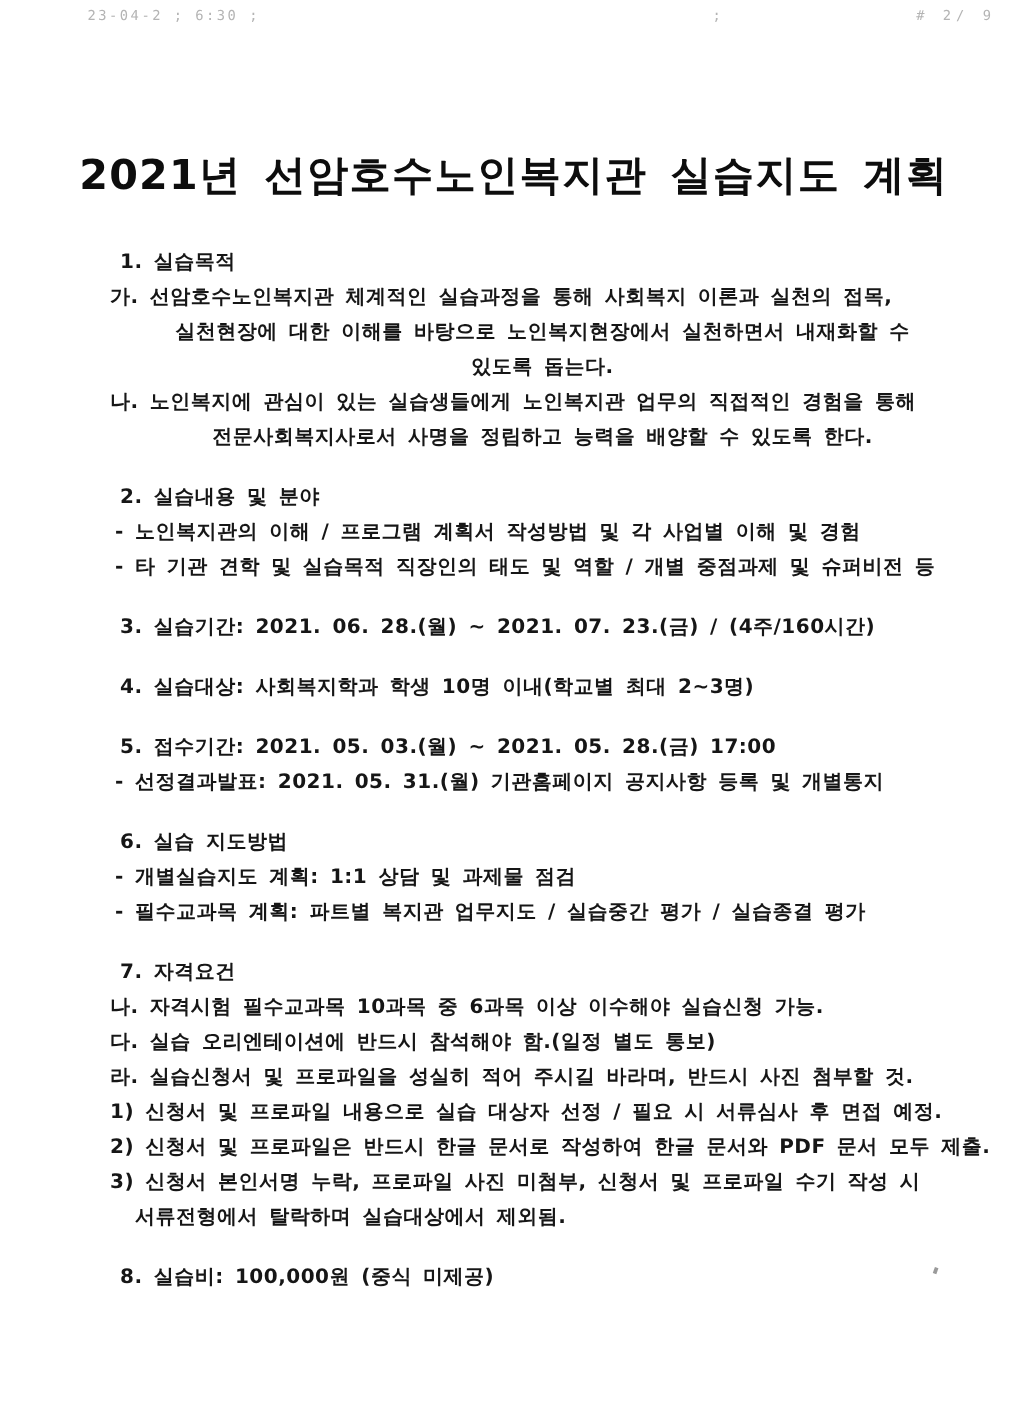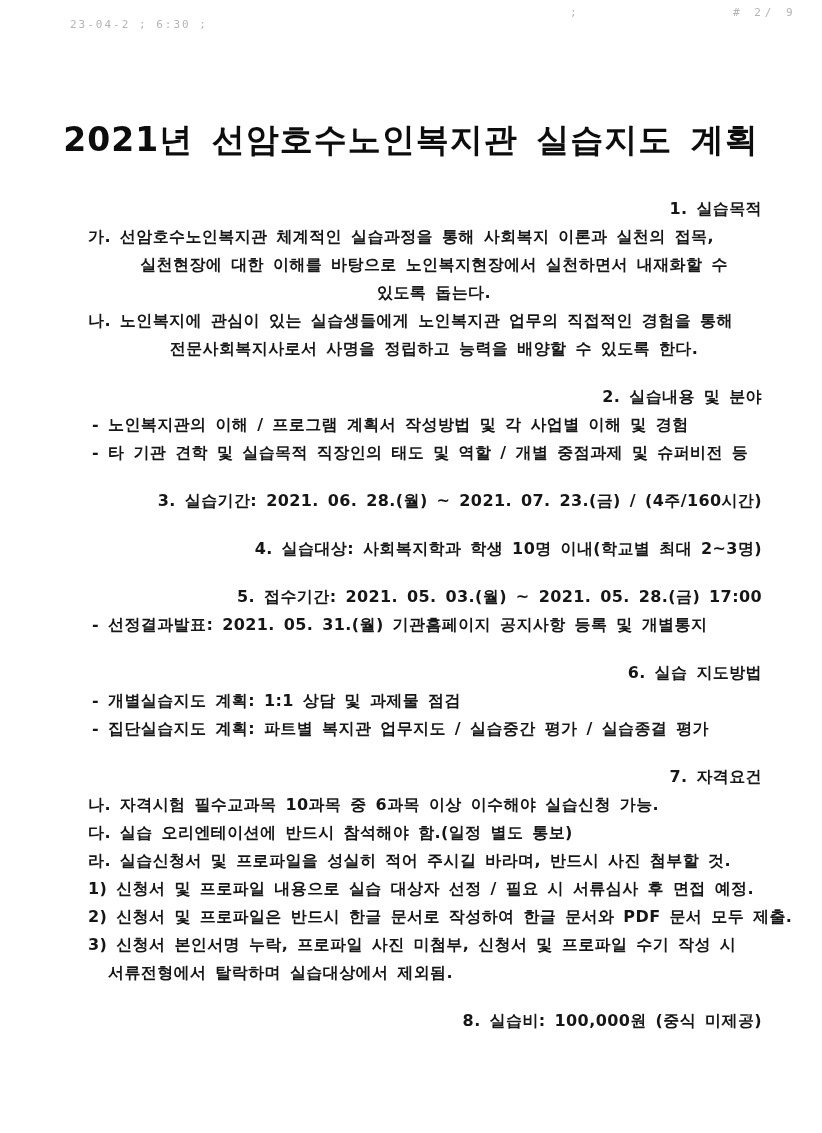--- a/index.html
+++ b/index.html
@@ -22,21 +22,21 @@
     position: absolute;
     top: 6px;
     left: 0;
     width: 100%;
     height: 16px;
     font-family: "DejaVu Sans Mono", "Liberation Mono", monospace;
     font-size: 11px;
     color: #b4b4b4;
     letter-spacing: 2px;
   }
-  .fax-header .ts  { position: absolute; left: 70px;  top: 12px; text-align: right; }
+  .fax-header .ts  { position: absolute; left: 70px;  top: 0; text-align: right; }
   .fax-header .sep { position: absolute; left: 570px; top: 0; }
   .fax-header .pg  { position: absolute; left: 733px; top: 0; letter-spacing: 4px; }
 
   
   .doc-title {
     margin-top: 118px;
     text-align: center;
     font-size: 33px;
     font-weight: 700;
     letter-spacing: 1px;
@@ -51,21 +51,21 @@
     padding-right: 60px;
     font-size: 16px;
     font-weight: 700;
     letter-spacing: 0.4px;
     word-spacing: 3px;
     color: #161616;
   }
   .section { margin-top: 20px; }
   .section:first-child { margin-top: 0; }
   .line, .heading { line-height: 28px; white-space: nowrap; }
-  .heading          { margin-left: 20px; text-align: right; }
+  .heading          { margin-left: 8px; }
   .line.item        { margin-left: 0; }
   .line.cont        { margin-left: 18px; text-align: center; }
   .line.dash        { margin-left: 4px; }
   .line.num         { margin-left: 0; }
   .line.cont2       { margin-left: 20px; }
 
   
   .speck {
     position: absolute;
     left: 747px;
@@ -109,21 +109,21 @@
       <div class="section">
         <div class="heading">4. 실습대상: 사회복지학과 학생 10명 이내(학교별 최대 2~3명)</div>
       </div>
       <div class="section">
         <div class="heading">5. 접수기간: 2021. 05. 03.(월) ~ 2021. 05. 28.(금) 17:00</div>
         <div class="line dash">- 선정결과발표: 2021. 05. 31.(월) 기관홈페이지 공지사항 등록 및 개별통지</div>
       </div>
       <div class="section">
         <div class="heading">6. 실습 지도방법</div>
         <div class="line dash">- 개별실습지도 계획: 1:1 상담 및 과제물 점검</div>
-        <div class="line dash">- 집단실습지도 계획: 파트별 복지관 업무지도 / 실습중간 평가 / 실습종결 평가</div>
+        <div class="line dash">- 필수교과목 계획: 파트별 복지관 업무지도 / 실습중간 평가 / 실습종결 평가</div>
       </div>
       <div class="section">
         <div class="heading">7. 자격요건</div>
         <div class="line item">나. 자격시험 필수교과목 10과목 중 6과목 이상 이수해야 실습신청 가능.</div>
         <div class="line item">다. 실습 오리엔테이션에 반드시 참석해야 함.(일정 별도 통보)</div>
         <div class="line item">라. 실습신청서 및 프로파일을 성실히 적어 주시길 바라며, 반드시 사진 첨부할 것.</div>
         <div class="line num">1) 신청서 및 프로파일 내용으로 실습 대상자 선정 / 필요 시 서류심사 후 면접 예정.</div>
         <div class="line num">2) 신청서 및 프로파일은 반드시 한글 문서로 작성하여 한글 문서와 PDF 문서 모두 제출.</div>
         <div class="line num">3) 신청서 본인서명 누락, 프로파일 사진 미첨부, 신청서 및 프로파일 수기 작성 시</div>
         <div class="line cont2">서류전형에서 탈락하며 실습대상에서 제외됨.</div>

